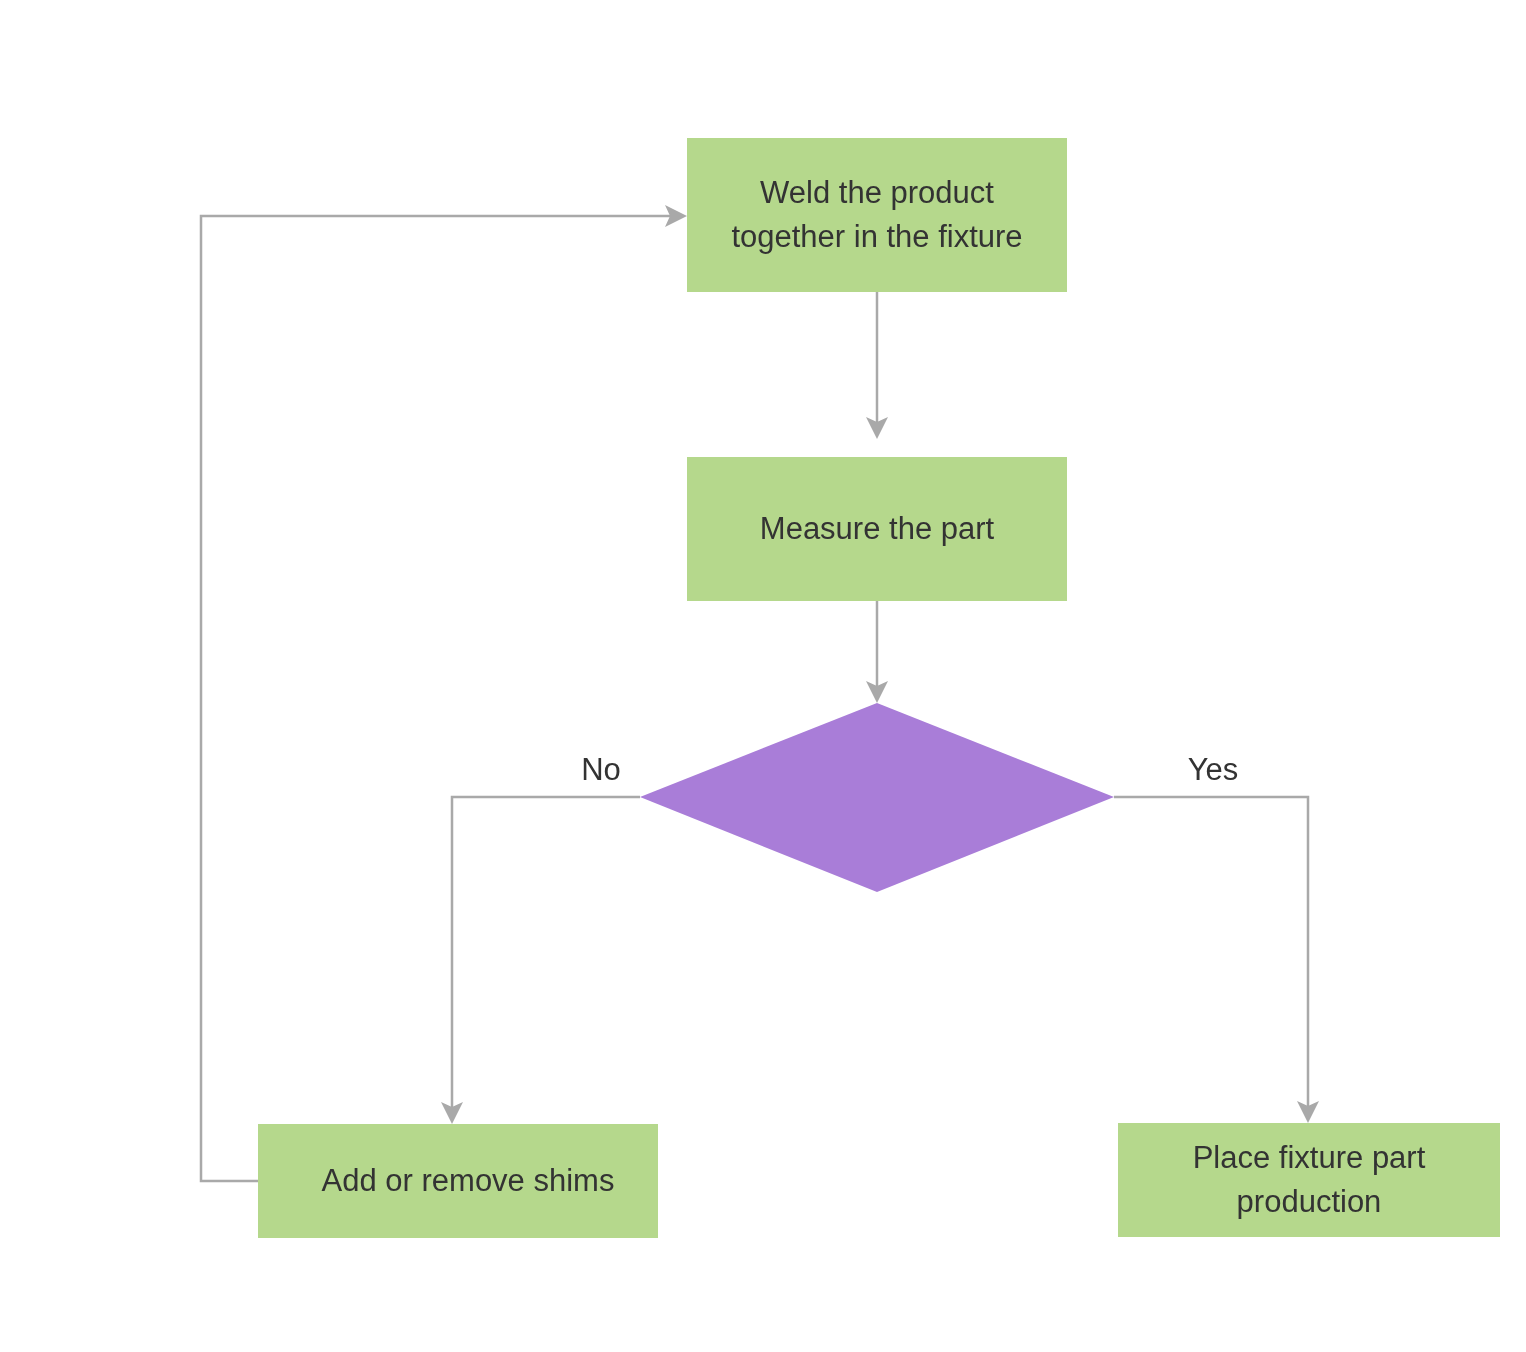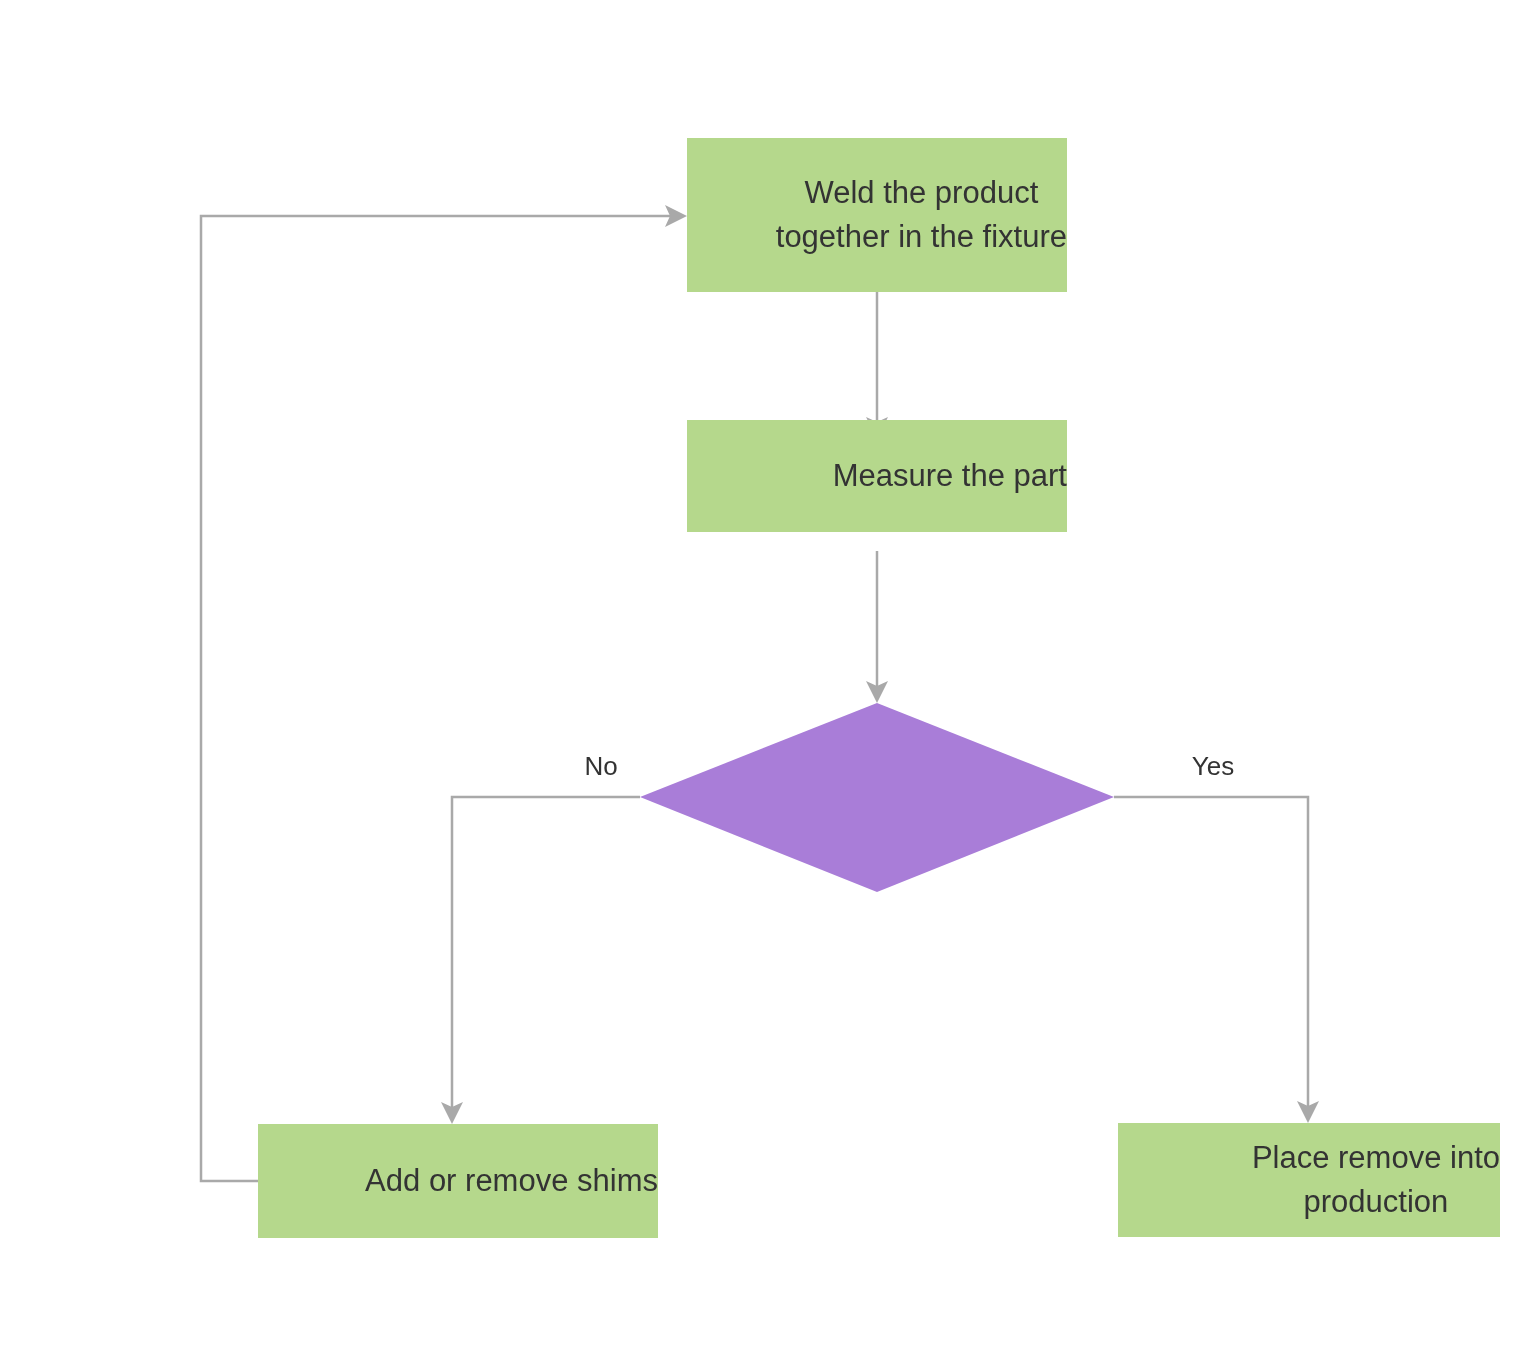--- a/index.html
+++ b/index.html
@@ -27,38 +27,38 @@
     fill: none;
     stroke-width: 2.5px;
   }
   .connectors path.arrow {
     stroke: none;
   }
   .node {
     position: absolute;
     display: flex;
     align-items: center;
-    justify-content: flex-end;
+    justify-content: center;
     text-align: center;
     font-size: 31px;
     line-height: 1.42;
     white-space: pre-line;
   }
   .process {
     background: #b5d88c;
   }
   .decision-label {
     position: absolute;
     background: transparent;
   }
   .edge-label {
     position: absolute;
     width: 100px;
     text-align: center;
-    font-size: 26px;
+    font-size: 31px;
     line-height: 1.2;
     white-space: nowrap;
   }
 </style>
 </head>
 <body>
 
 <div class="canvas">
 
   <svg class="connectors" viewBox="0 0 1526 1352" xmlns="http://www.w3.org/2000/svg">
@@ -79,31 +79,31 @@
     <path class="arrow" d="M687,216 L665,205 L670,216 L665,227 Z" fill="#a9a9a9"></path>
 
     <polygon points="877,703 1114,797 877,892 640,797" fill="#a97dd8"></polygon>
   </svg>
 
   <div class="node process" style="left:687px; top:138px; width:380px; height:154px;">
     <span>Weld the product
 together in the fixture</span>
   </div>
 
-  <div class="node process" style="left:687px; top:420px; width:380px; height:112px;">
+  <div class="node process" style="left:687px; top:457px; width:380px; height:144px;">
     <span>Measure the part</span>
   </div>
 
 
   <div class="node process" style="left:258px; top:1124px; width:380px; height:114px;padding-left:20px;">
     <span>Add or remove shims</span>
   </div>
 
   <div class="node process" style="left:1118px; top:1123px; width:382px; height:114px;">
-    <span>Place remove into
+    <span>Place fixture part
 production</span>
   </div>
 
   <div class="edge-label" style="left:551px; top:751px;">No</div>
 
   <div class="edge-label" style="left:1163px; top:751px;">Yes</div>
 
 </div>
 
 </body></html>

